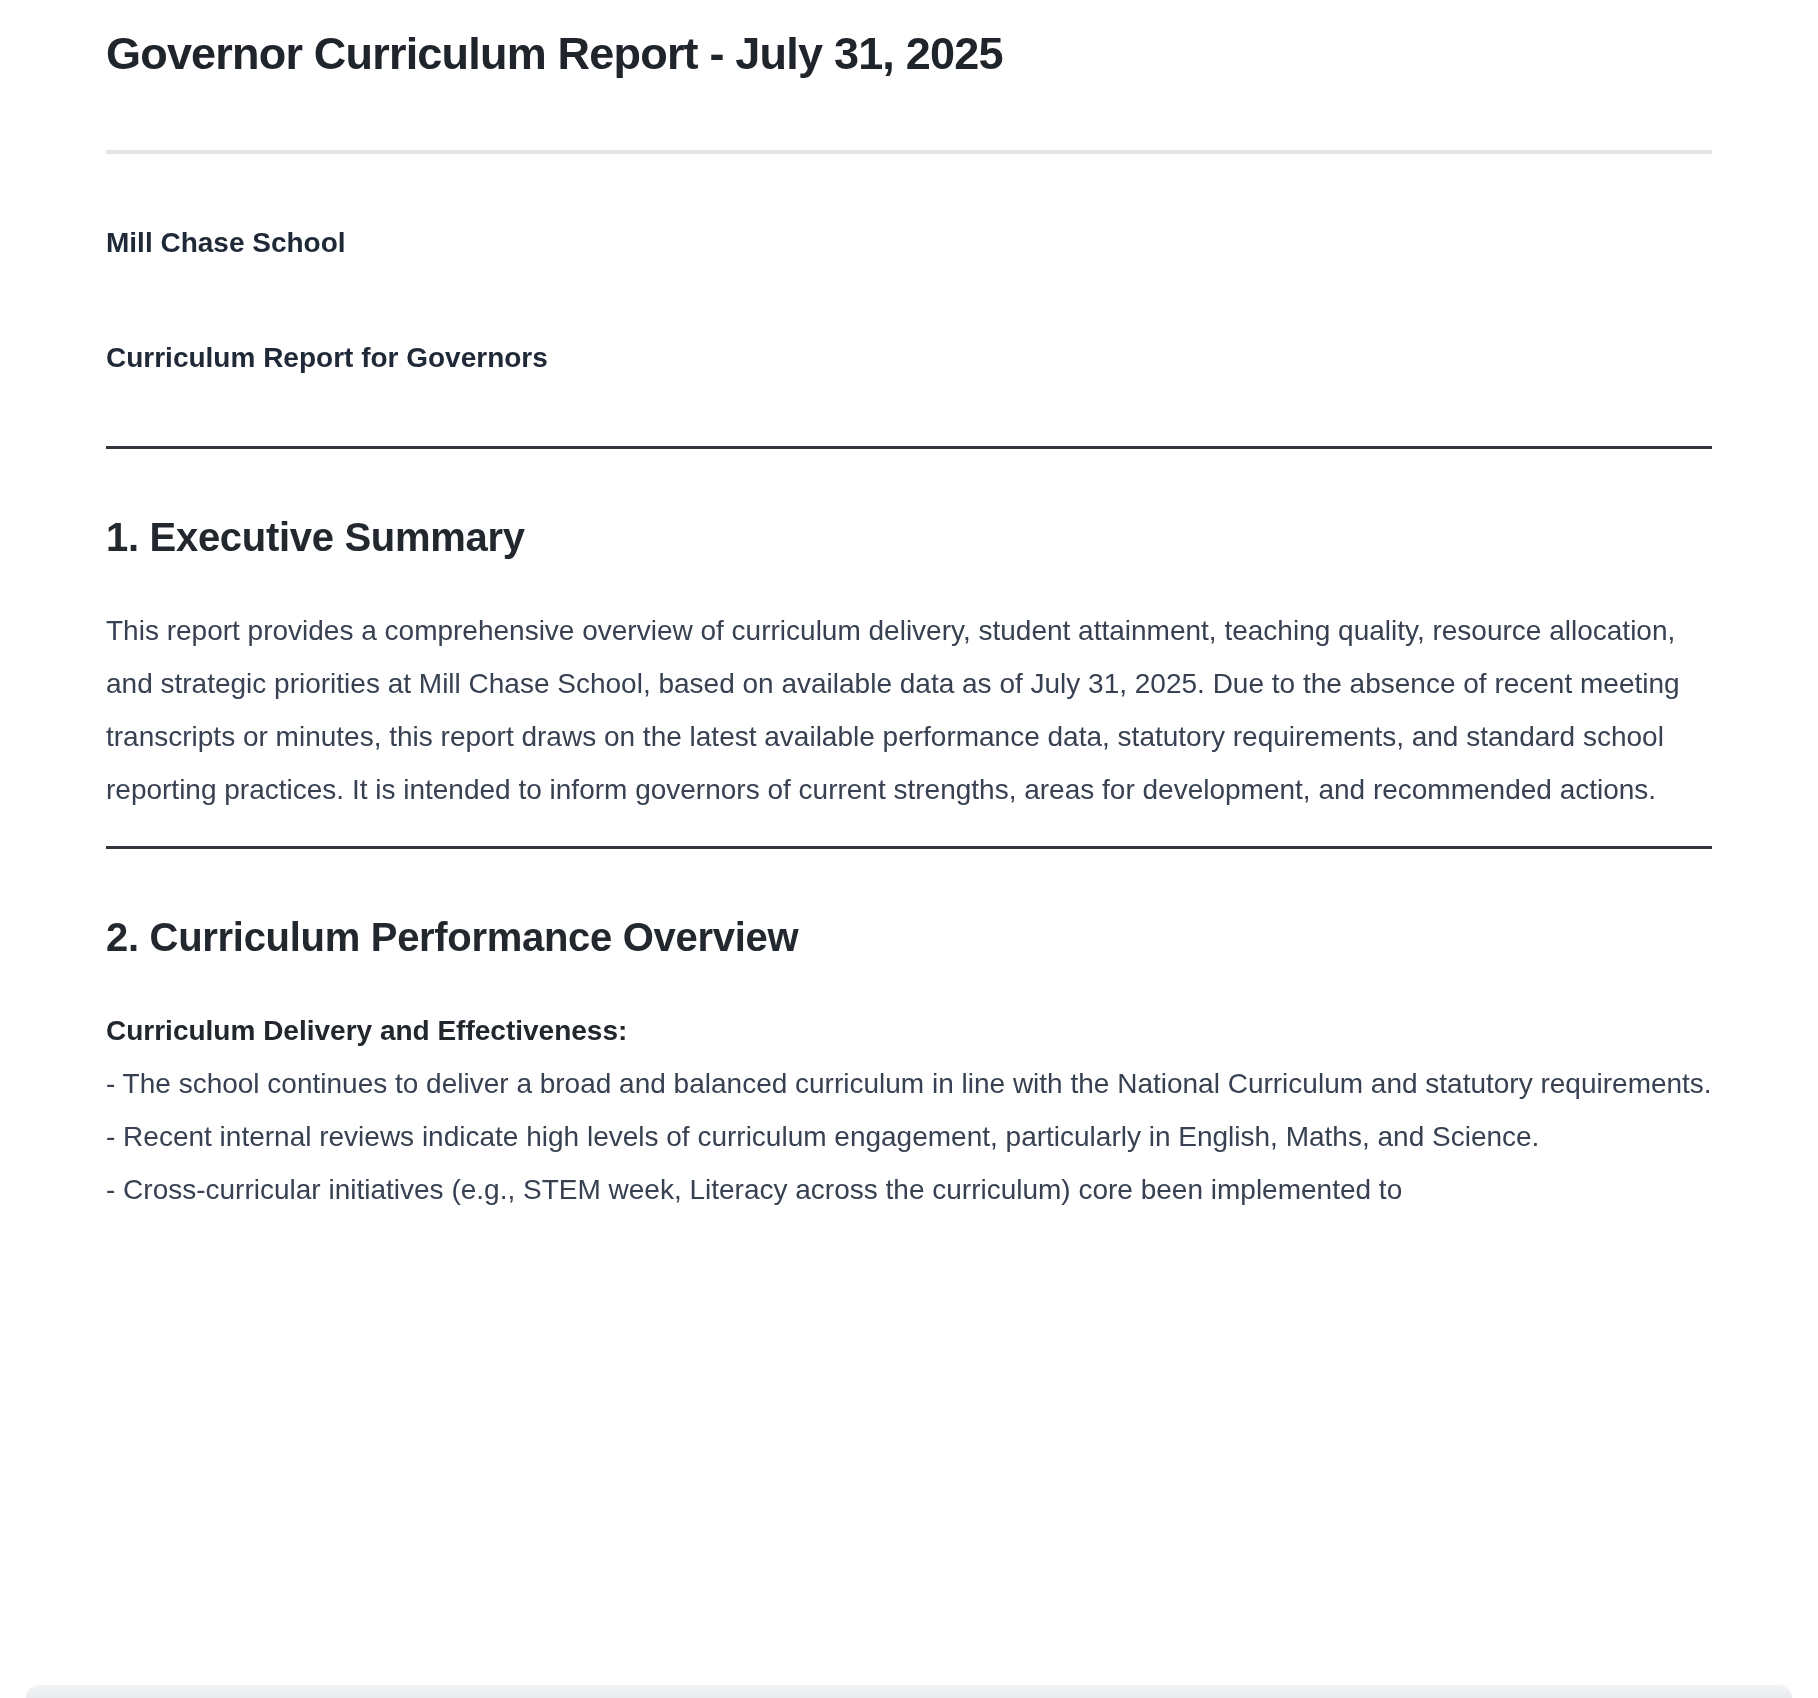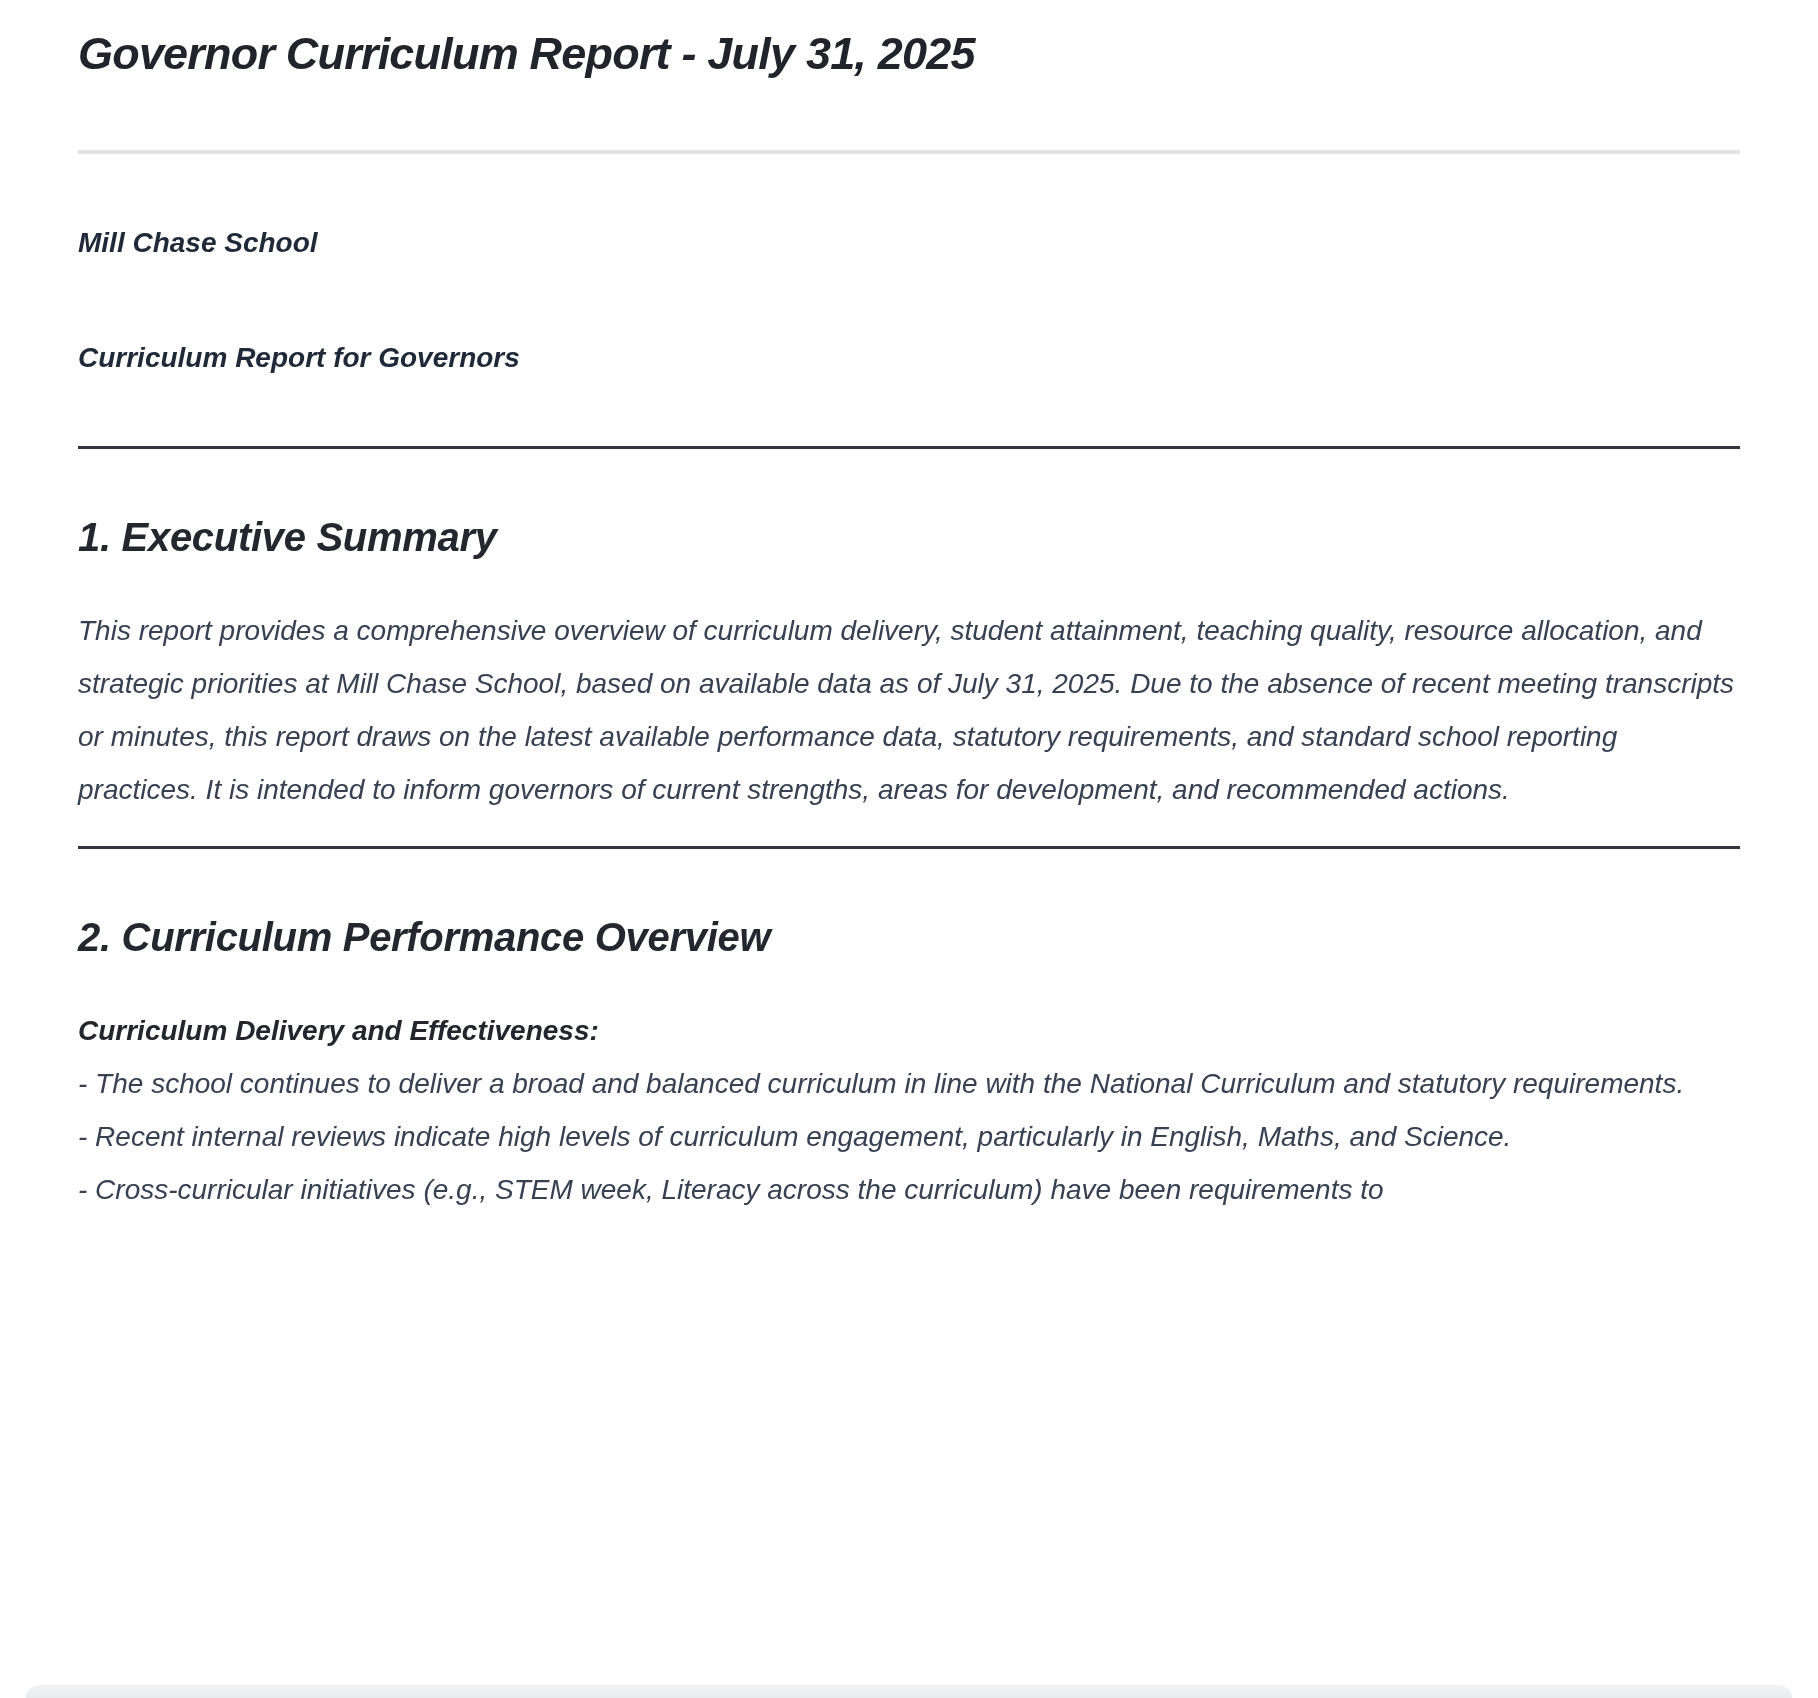--- a/index.html
+++ b/index.html
@@ -9,24 +9,23 @@
     height: 1698px;
     overflow: hidden;
     background: #ffffff;
     font-family: "Liberation Sans", "DejaVu Sans", sans-serif;
     -webkit-font-smoothing: antialiased;
   }
   .page {
     position: relative;
     width: 1818px;
     height: 1698px;
-    padding: 0 78px;
+    padding: 0 106px;
     overflow: hidden;
     background: #ffffff;
-    font-style: italic;
   }
   .page-title {
     margin: 0;
     padding-top: 26px;
     font-size: 45px;
     line-height: 56px;
     font-weight: 700;
     letter-spacing: -0.8px;
     color: #20252c;
   }
@@ -111,20 +110,20 @@
     <p class="section-body">This report provides a comprehensive overview of curriculum delivery, student attainment, teaching quality, resource allocation, and strategic priorities at Mill Chase School, based on available data as of July 31, 2025. Due to the absence of recent meeting transcripts or minutes, this report draws on the latest available performance data, statutory requirements, and standard school reporting practices. It is intended to inform governors of current strengths, areas for development, and recommended actions.</p>
 
     <hr class="divider-dark">
 
     <h2 class="section-heading">2. Curriculum Performance Overview</h2>
 
     <p class="section-body">
       <span class="line subheading">Curriculum Delivery and Effectiveness:</span>
       <span class="line">- The school continues to deliver a broad and balanced curriculum in line with the National Curriculum and statutory requirements.</span>
       <span class="line">- Recent internal reviews indicate high levels of curriculum engagement, particularly in English, Maths, and Science.</span>
-      <span class="line">- Cross-curricular initiatives (e.g., STEM week, Literacy across the curriculum) have been requirements to</span>
+      <span class="line">- Cross-curricular initiatives (e.g., STEM week, Literacy across the curriculum) core been implemented to</span>
     </p>
 
   </div>
 
   <div class="next-panel-edge"></div>
 
 </div>
 
 </body></html>

